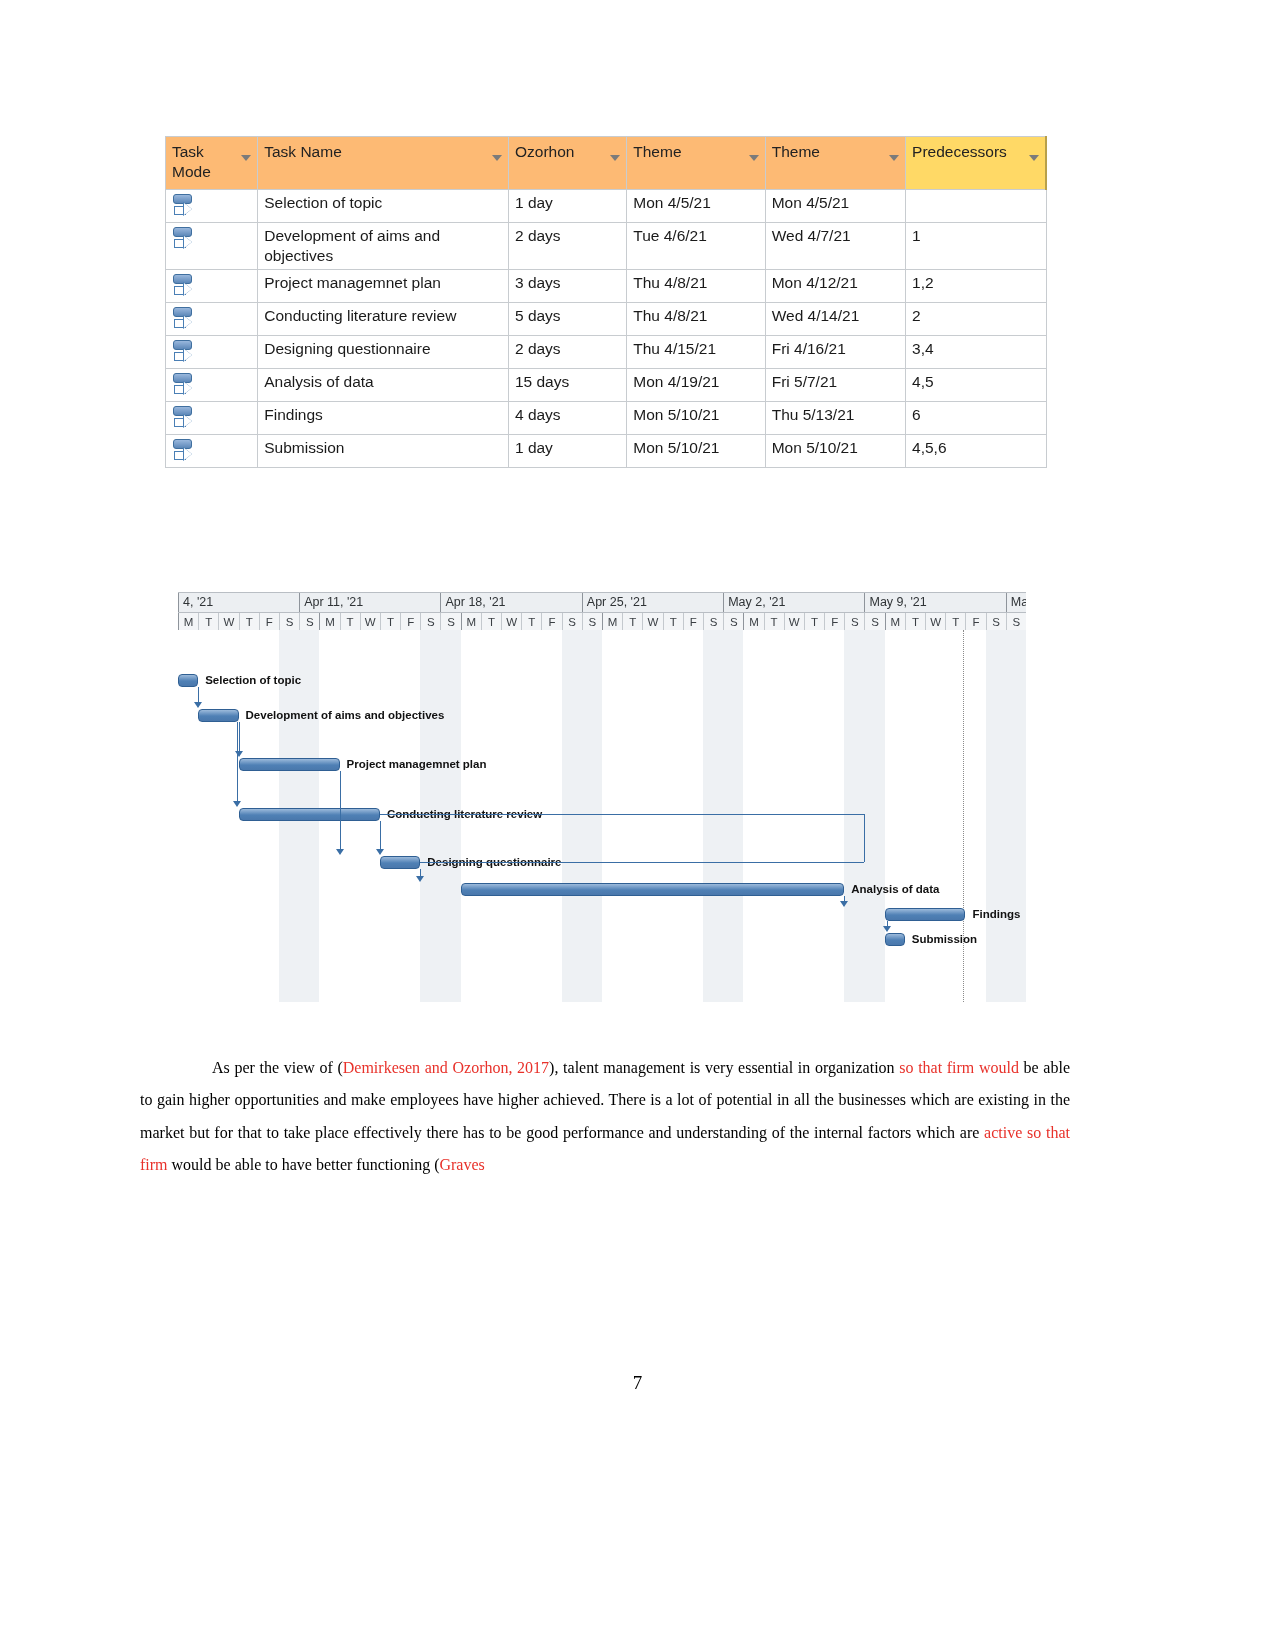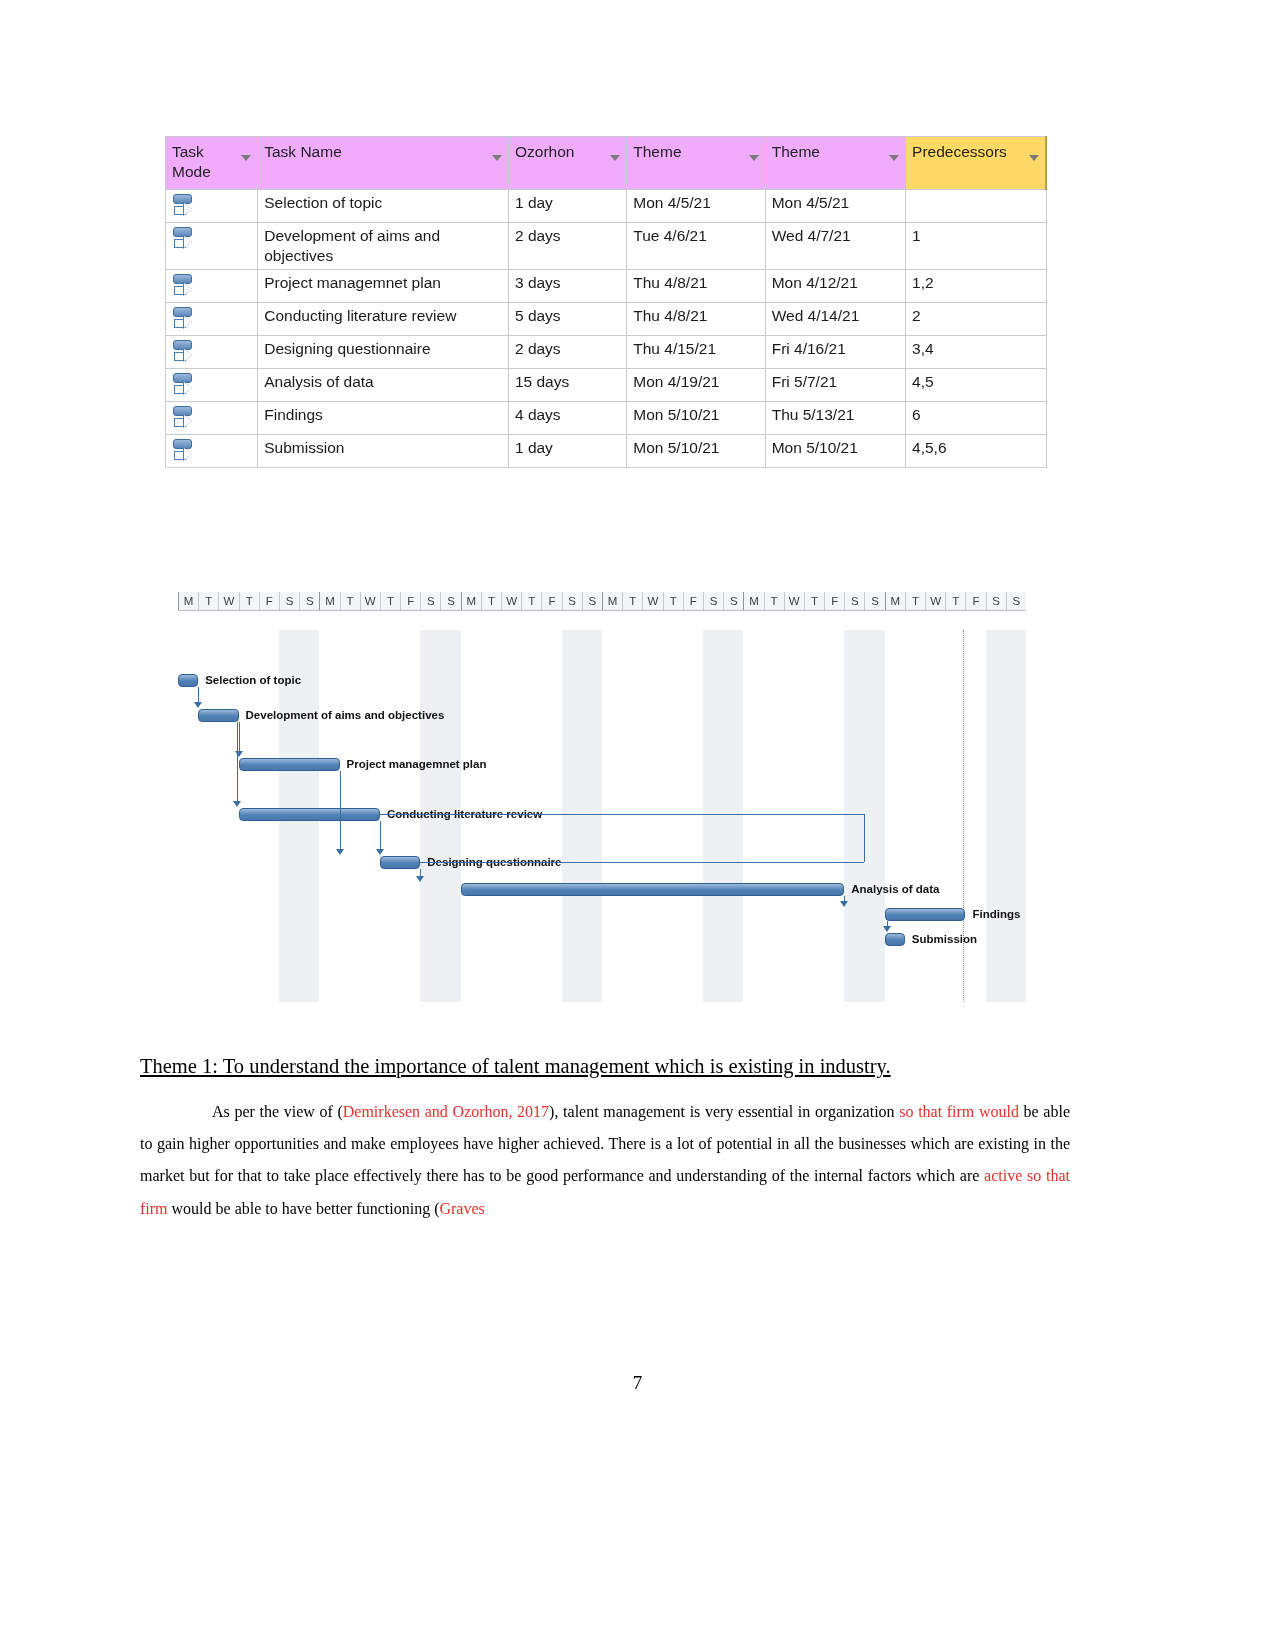--- a/index.html
+++ b/index.html
@@ -29,21 +29,21 @@
     vertical-align:top;
     text-align:left;
     font-weight:normal;
     line-height:1.28;
     background:#ffffff;
   }
   #project-table thead th{
     height:44px;
     vertical-align:top;
     padding-top:5px;
-    background:#f0abfc;
+    background:#fdba74;
     position:relative;
     color:#222;
   }
   #project-table thead th.pred-head{
     background:#ffd966;
     border-right:2px solid #b8a04a;
   }
   .hdr-wrap{display:flex;justify-content:space-between;align-items:flex-start;gap:4px;}
   .hdr-txt{white-space:normal;}
   .filter-arrow{
@@ -325,20 +325,29 @@
         <td>1 day</td>
         <td class="sel-cell">Mon 5/10/21</td>
         <td class="sel-cell">Mon 5/10/21</td>
         <td>4,5,6</td>
       </tr>
     </tbody>
 </table>
 
 <div id="gantt">
   <div id="gantt-head">
+    <div class="week-row" id="week-row">
+        <div class="week-cell" style="left: 0px; width: 121.143px;">4, '21</div>
+        <div class="week-cell" style="left: 121.143px; width: 141.333px;">Apr 11, '21</div>
+        <div class="week-cell" style="left: 262.476px; width: 141.333px;">Apr 18, '21</div>
+        <div class="week-cell" style="left: 403.81px; width: 141.333px;">Apr 25, '21</div>
+        <div class="week-cell" style="left: 545.143px; width: 141.333px;">May 2, '21</div>
+        <div class="week-cell" style="left: 686.476px; width: 141.333px;">May 9, '21</div>
+        <div class="week-cell" style="left: 827.81px; width: 20.1905px;">Ma</div>
+      </div>
     <div class="day-row" id="day-row">
         <div class="day-cell" style="left: 0px; width: 20.1905px; border-left: 1px solid rgb(142, 148, 155);">M</div>
         <div class="day-cell" style="left: 20.1905px; width: 20.1905px;">T</div>
         <div class="day-cell" style="left: 40.381px; width: 20.1905px;">W</div>
         <div class="day-cell" style="left: 60.5714px; width: 20.1905px;">T</div>
         <div class="day-cell" style="left: 80.7619px; width: 20.1905px;">F</div>
         <div class="day-cell" style="left: 100.952px; width: 20.1905px;">S</div>
         <div class="day-cell" style="left: 121.143px; width: 20.1905px;">S</div>
         <div class="day-cell" style="left: 141.333px; width: 20.1905px; border-left: 1px solid rgb(142, 148, 155);">M</div>
         <div class="day-cell" style="left: 161.524px; width: 20.1905px;">T</div>
@@ -417,16 +426,15 @@
       <div class="link-arrow" style="left: 238.286px; top: 246px;"></div>
       <div class="link h" style="left: 242.286px; top: 232px; width: 444px;"></div>
       <div class="link v" style="left: 666.286px; top: 266px; height: 6px;"></div>
       <div class="link-arrow" style="left: 662.286px; top: 271px;"></div>
       <div class="link v" style="left: 708.667px; top: 291px; height: 6px;"></div>
       <div class="link-arrow" style="left: 704.667px; top: 296px;"></div>
     </div>
 </div>
 
 <div id="doc">
-  <p id="theme-line">Theme 1: To understand the importance of talent management which is existing in industry.</p>
   <p id="body-para"><span>As per the view of (</span><span class="red">Demirkesen and Ozorhon, 2017</span><span>), talent management is very essential in organization </span><span class="red">so that firm would</span><span> be able to gain higher opportunities and make employees have higher achieved. There is a lot of potential in all the businesses which are existing in the market but for that to take place effectively there has to be good performance and understanding of the internal factors which are </span><span class="red">active so that firm</span><span> would be able to have better functioning (</span><span class="red">Graves</span></p>
 </div>
 <div id="page-number">7</div>
 
 </body></html>

